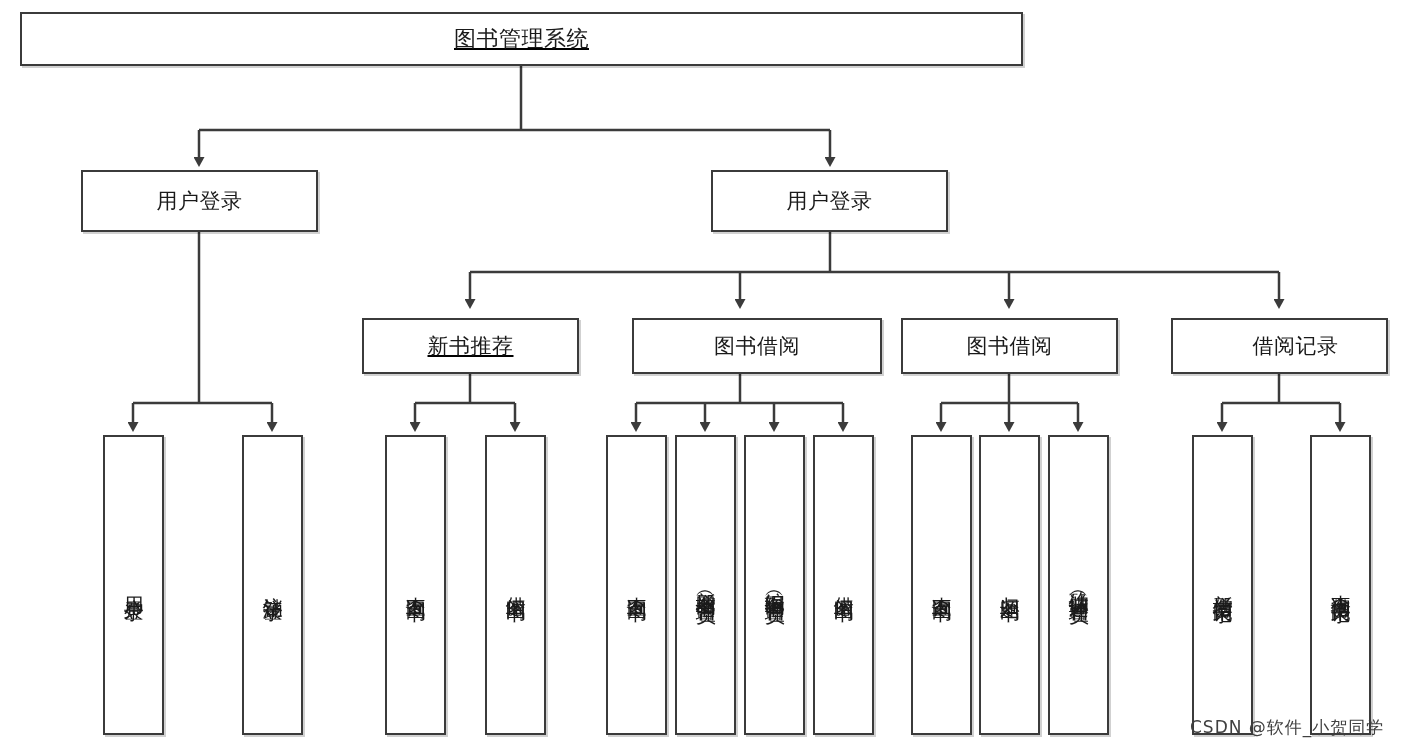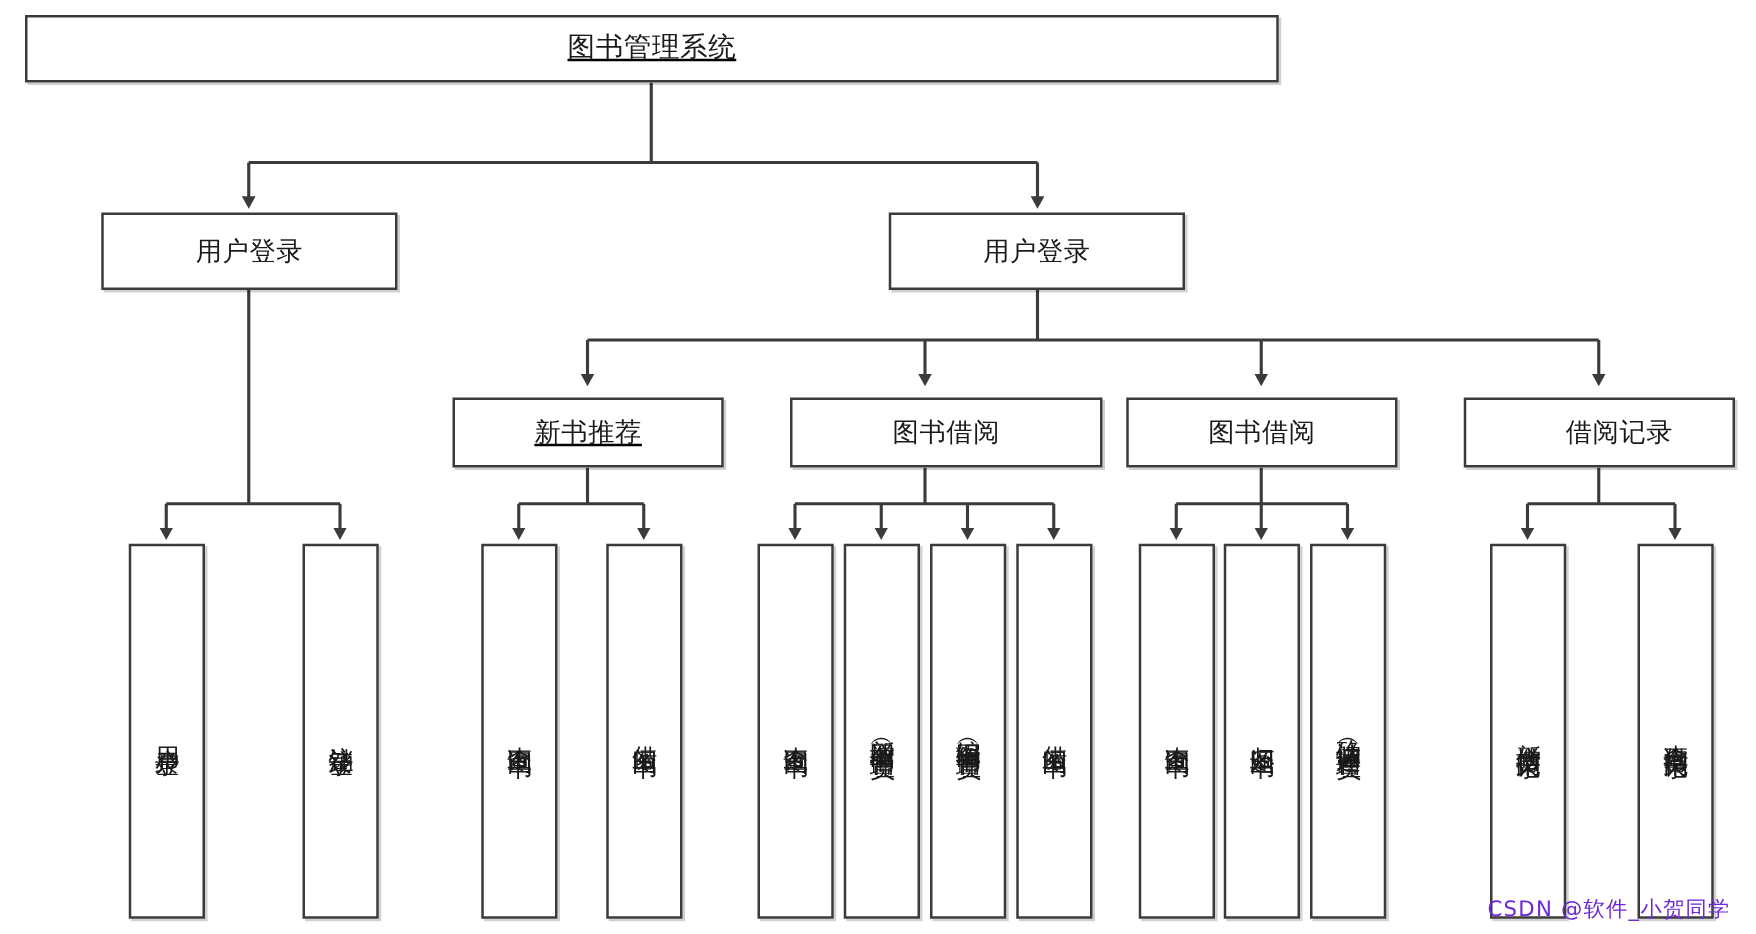--- a/index.html
+++ b/index.html
@@ -47,21 +47,21 @@
     writing-mode: vertical-rl;
     text-orientation: upright;
     white-space: normal;
     letter-spacing: 2px;
     font-size: 20px;
     max-height: 100%;
   }
   .node.root .label { font-size: 22px; }
   .watermark {
     position: absolute;
-    color: #6d28d9;
+    color: #404040;
     font-size: 17px;
     letter-spacing: 1px;
     white-space: nowrap;
     user-select: none;
   }
 </style>
 </head>
 <body>
 
 <div id="canvas">

